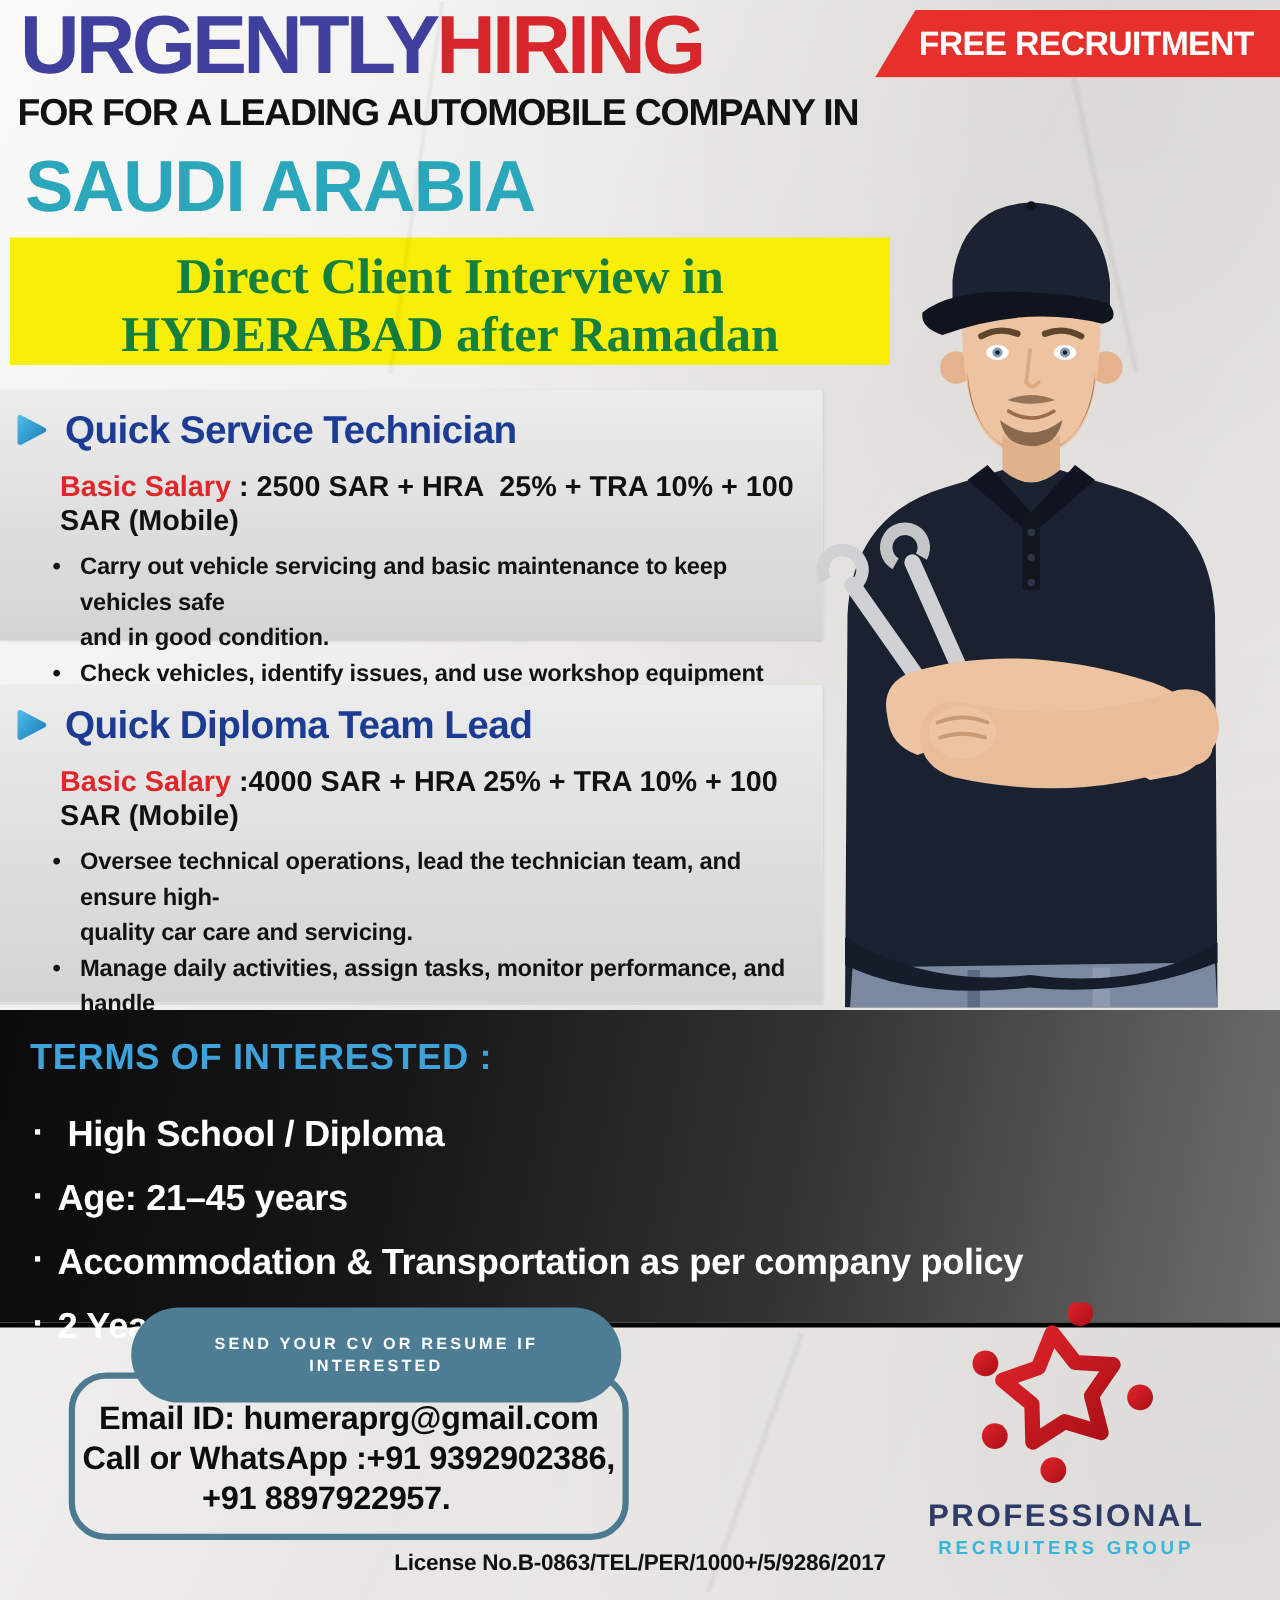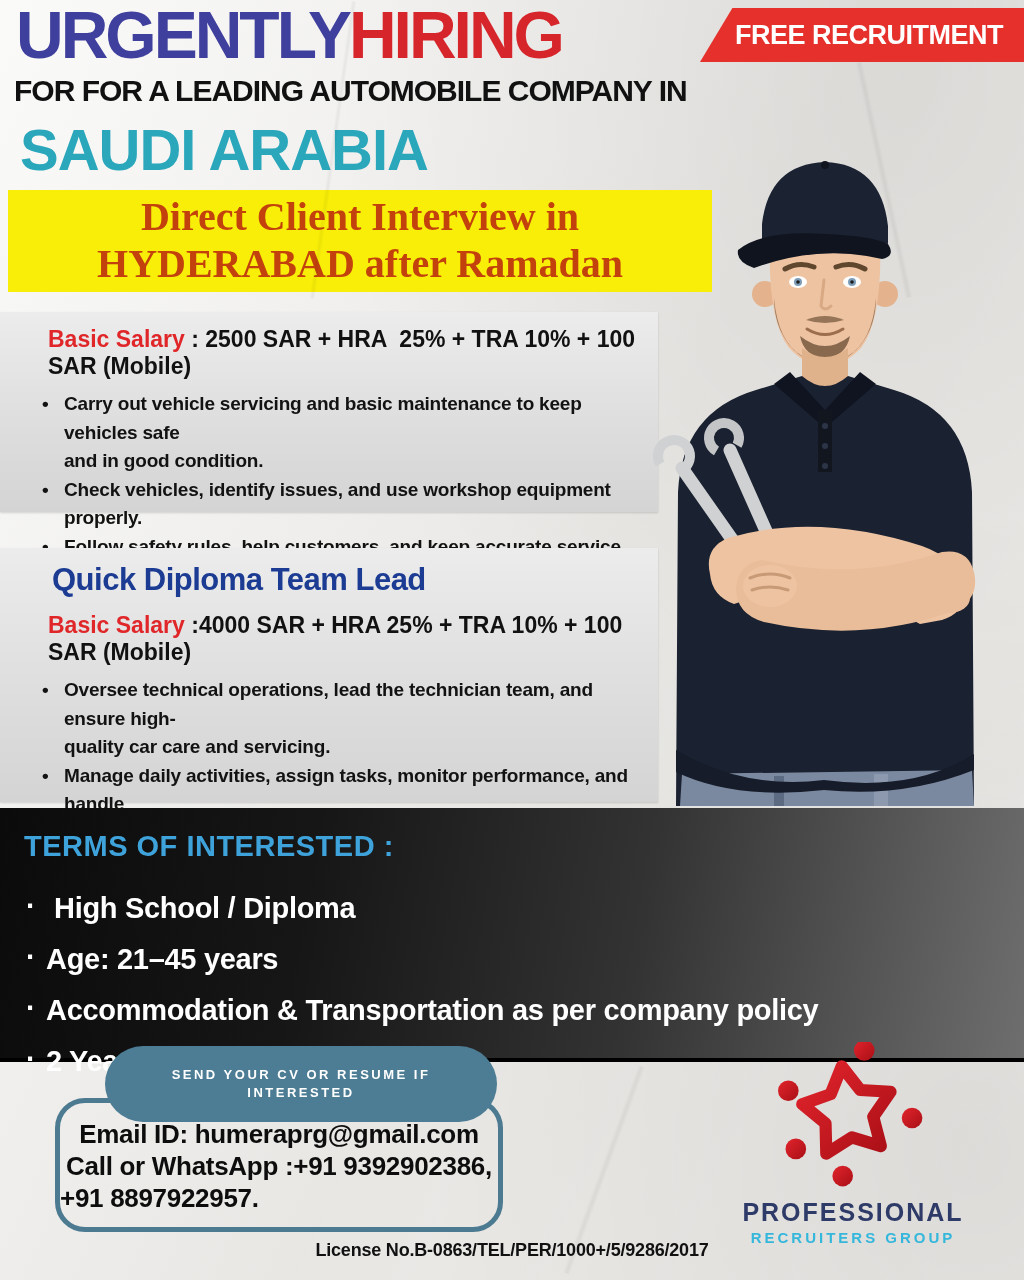--- a/index.html
+++ b/index.html
@@ -24,22 +24,22 @@
     background:#e5302c; clip-path:polygon(10% 0, 100% 0, 100% 100%, 0 100%);
     display:flex; align-items:center; justify-content:center;
   }
   .free-banner span{ color:#fff; font-weight:bold; font-size:27px; letter-spacing:-0.5px; padding-left:14px; }
   .subtitle{ position:absolute; left:14px; top:74px; color:#111; font-weight:bold; font-size:30px; letter-spacing:-1px; white-space:nowrap; }
   .country{ position:absolute; left:20px; top:116px; color:#2aa7bb; font-weight:bold; font-size:58px; letter-spacing:-1px; white-space:nowrap; }
 
   
   .notice{
     position:absolute; left:8px; top:190px; width:704px; height:102px;
-    background:#f8ee07; display:flex; flex-direction:column; align-items:center; justify-content:center;
-    font-family:"Liberation Serif", serif; font-weight:bold; color:#c2410c;
+    background:#f8ee07; display:flex; flex-direction:column; align-items:center; justify-content:flex-end;
+    font-family:"Liberation Serif", serif; font-weight:bold; color:#15803d;
     font-size:40px; line-height:1.17; text-align:center;
   }
 
   
   .panel{
     position:absolute; left:0; width:658px;
     background:linear-gradient(180deg,#ececec 0%, #dedede 55%, #d4d4d4 100%);
     box-shadow:0 1px 2px rgba(0,0,0,.15);
   }
   .panel-1{ top:312px; height:200px; }
@@ -70,21 +70,21 @@
     position:absolute; left:55px; top:1098px; width:448px; height:134px;
     border:5px solid #4b7a91; border-radius:30px;
   }
   .cta-pill{
     position:absolute; left:105px; top:1046px; width:392px; height:76px;
     background:#4d7d94; border-radius:38px;
     display:flex; align-items:center; justify-content:center; text-align:center;
     color:#fff; font-weight:bold; font-size:13px; letter-spacing:2.5px; line-height:1.35;
   }
   .contact-lines{ position:absolute; left:60px; top:1118px; width:438px; color:#0d0d0d; font-weight:bold; font-size:26px; letter-spacing:-0.3px; line-height:1.24; text-align:center; }
-  .contact-lines .right{ text-align:left; padding-right:36px; }
+  .contact-lines .right{ text-align:center; padding-right:36px; }
 
   
   .logo{ position:absolute; left:728px; top:1042px; width:250px; text-align:center; }
   .logo-name{ color:#2e3a68; font-weight:bold; font-size:25px; letter-spacing:2px; margin-top:2px; }
   .logo-sub{ color:#35b7dc; font-weight:bold; font-size:15px; letter-spacing:3px; margin-top:2px; }
 
   .license{ position:absolute; left:0; top:1240px; width:1024px; text-align:center; color:#111; font-weight:bold; font-size:18px; letter-spacing:-0.2px; }
 
   .photo{ position:absolute; right:0; top:150px; width:400px; height:656px; }
 </style>
@@ -101,20 +101,32 @@
   </div>
   <div class="subtitle">FOR FOR A LEADING AUTOMOBILE COMPANY IN</div>
   <div class="country">SAUDI ARABIA</div>
 
   <div class="notice">
     <div>Direct Client Interview in</div>
     <div>HYDERABAD after Ramadan</div>
   </div>
 
   <div class="panel panel-1">
+    <div class="job-head">
+      <svg class="tri-icon" viewBox="0 0 26 26">
+        <defs>
+            <linearGradient id="tg1" x1="0" y1="0" x2="1" y2="1">
+          <stop offset="0" stop-color="#4cb9e6"></stop>
+              <stop offset="1" stop-color="#1c7fba"></stop>
+        </linearGradient>
+          </defs>
+        <path d="M4 3 L23 13 L4 23 Z" fill="url(#tg1)" stroke="url(#tg1)" stroke-width="4" stroke-linejoin="round"></path>
+      </svg>
+      <span class="job-title">Quick Service Technician</span>
+    </div>
     <div class="salary-line"><span class="salary-label">Basic Salary</span><span> : 2500 SAR + HRA  25% + TRA 10% + 100 SAR (Mobile)</span></div>
     <ul class="job-bullets">
       <li>Carry out vehicle servicing and basic maintenance to keep vehicles safe
 and in good condition.</li>
       <li>Check vehicles, identify issues, and use workshop equipment properly.</li>
       <li>Follow safety rules, help customers, and keep accurate service records.</li>
     </ul>
   </div>
 
   <div class="panel panel-2">

